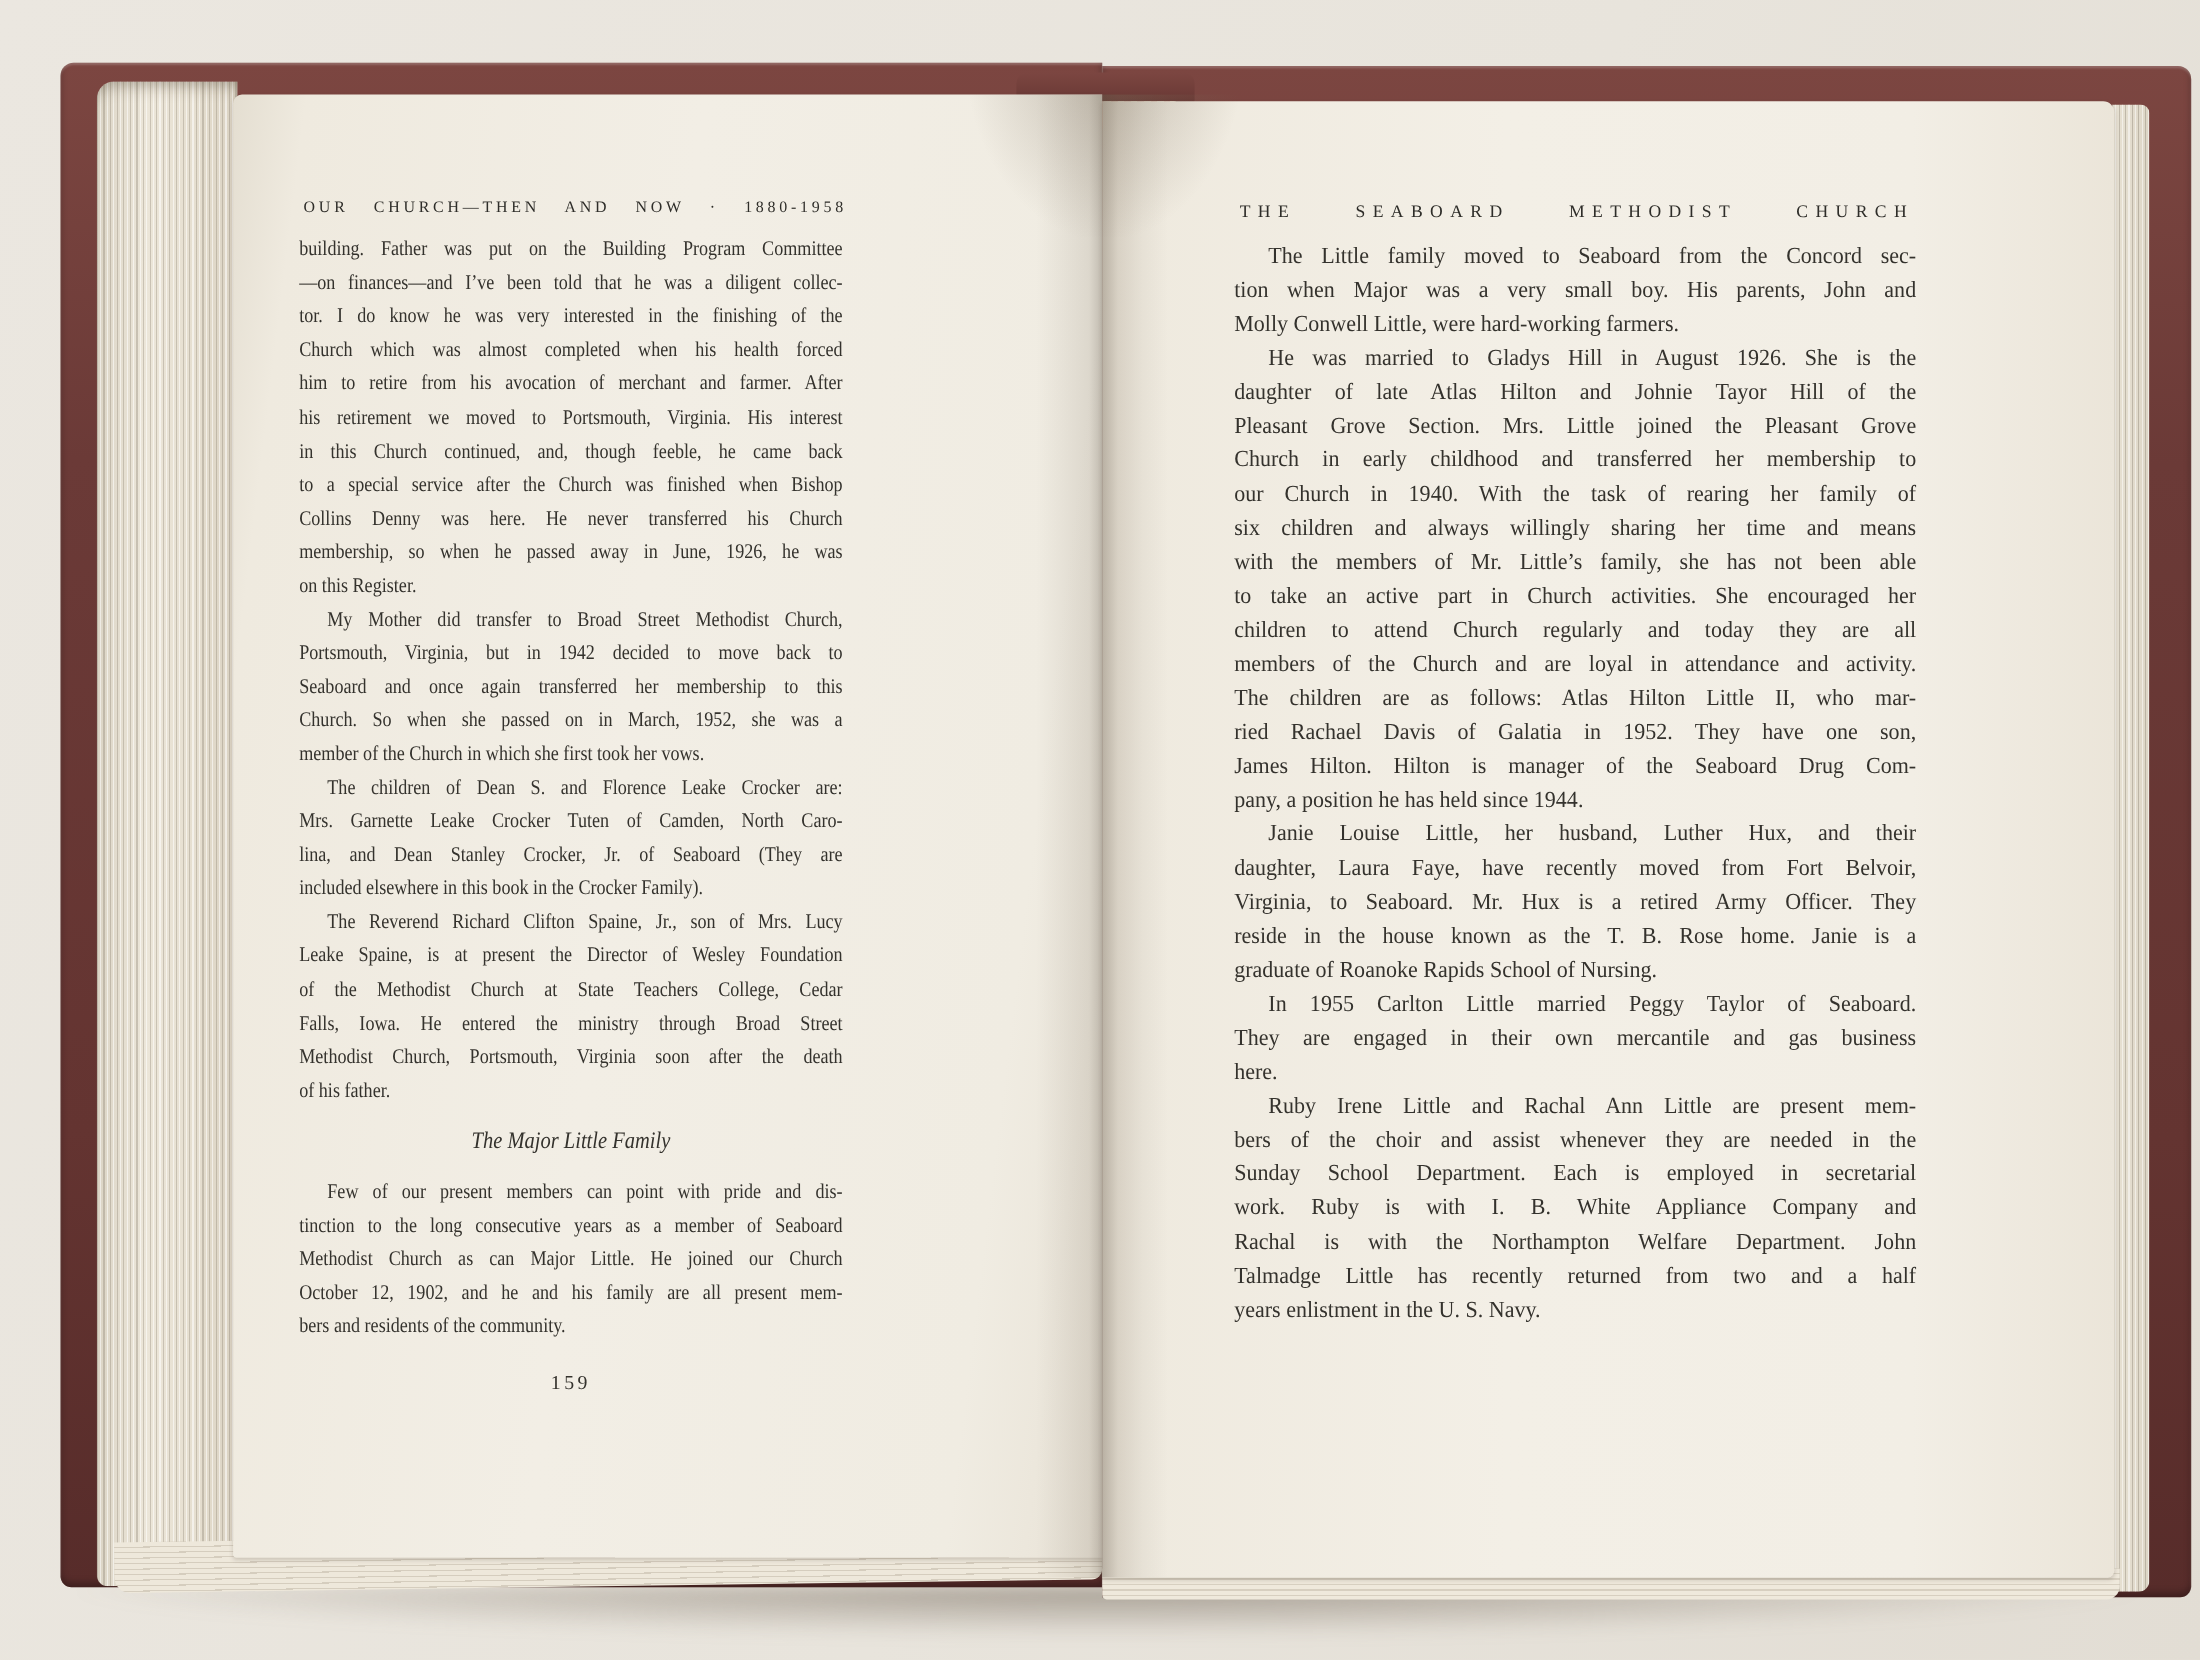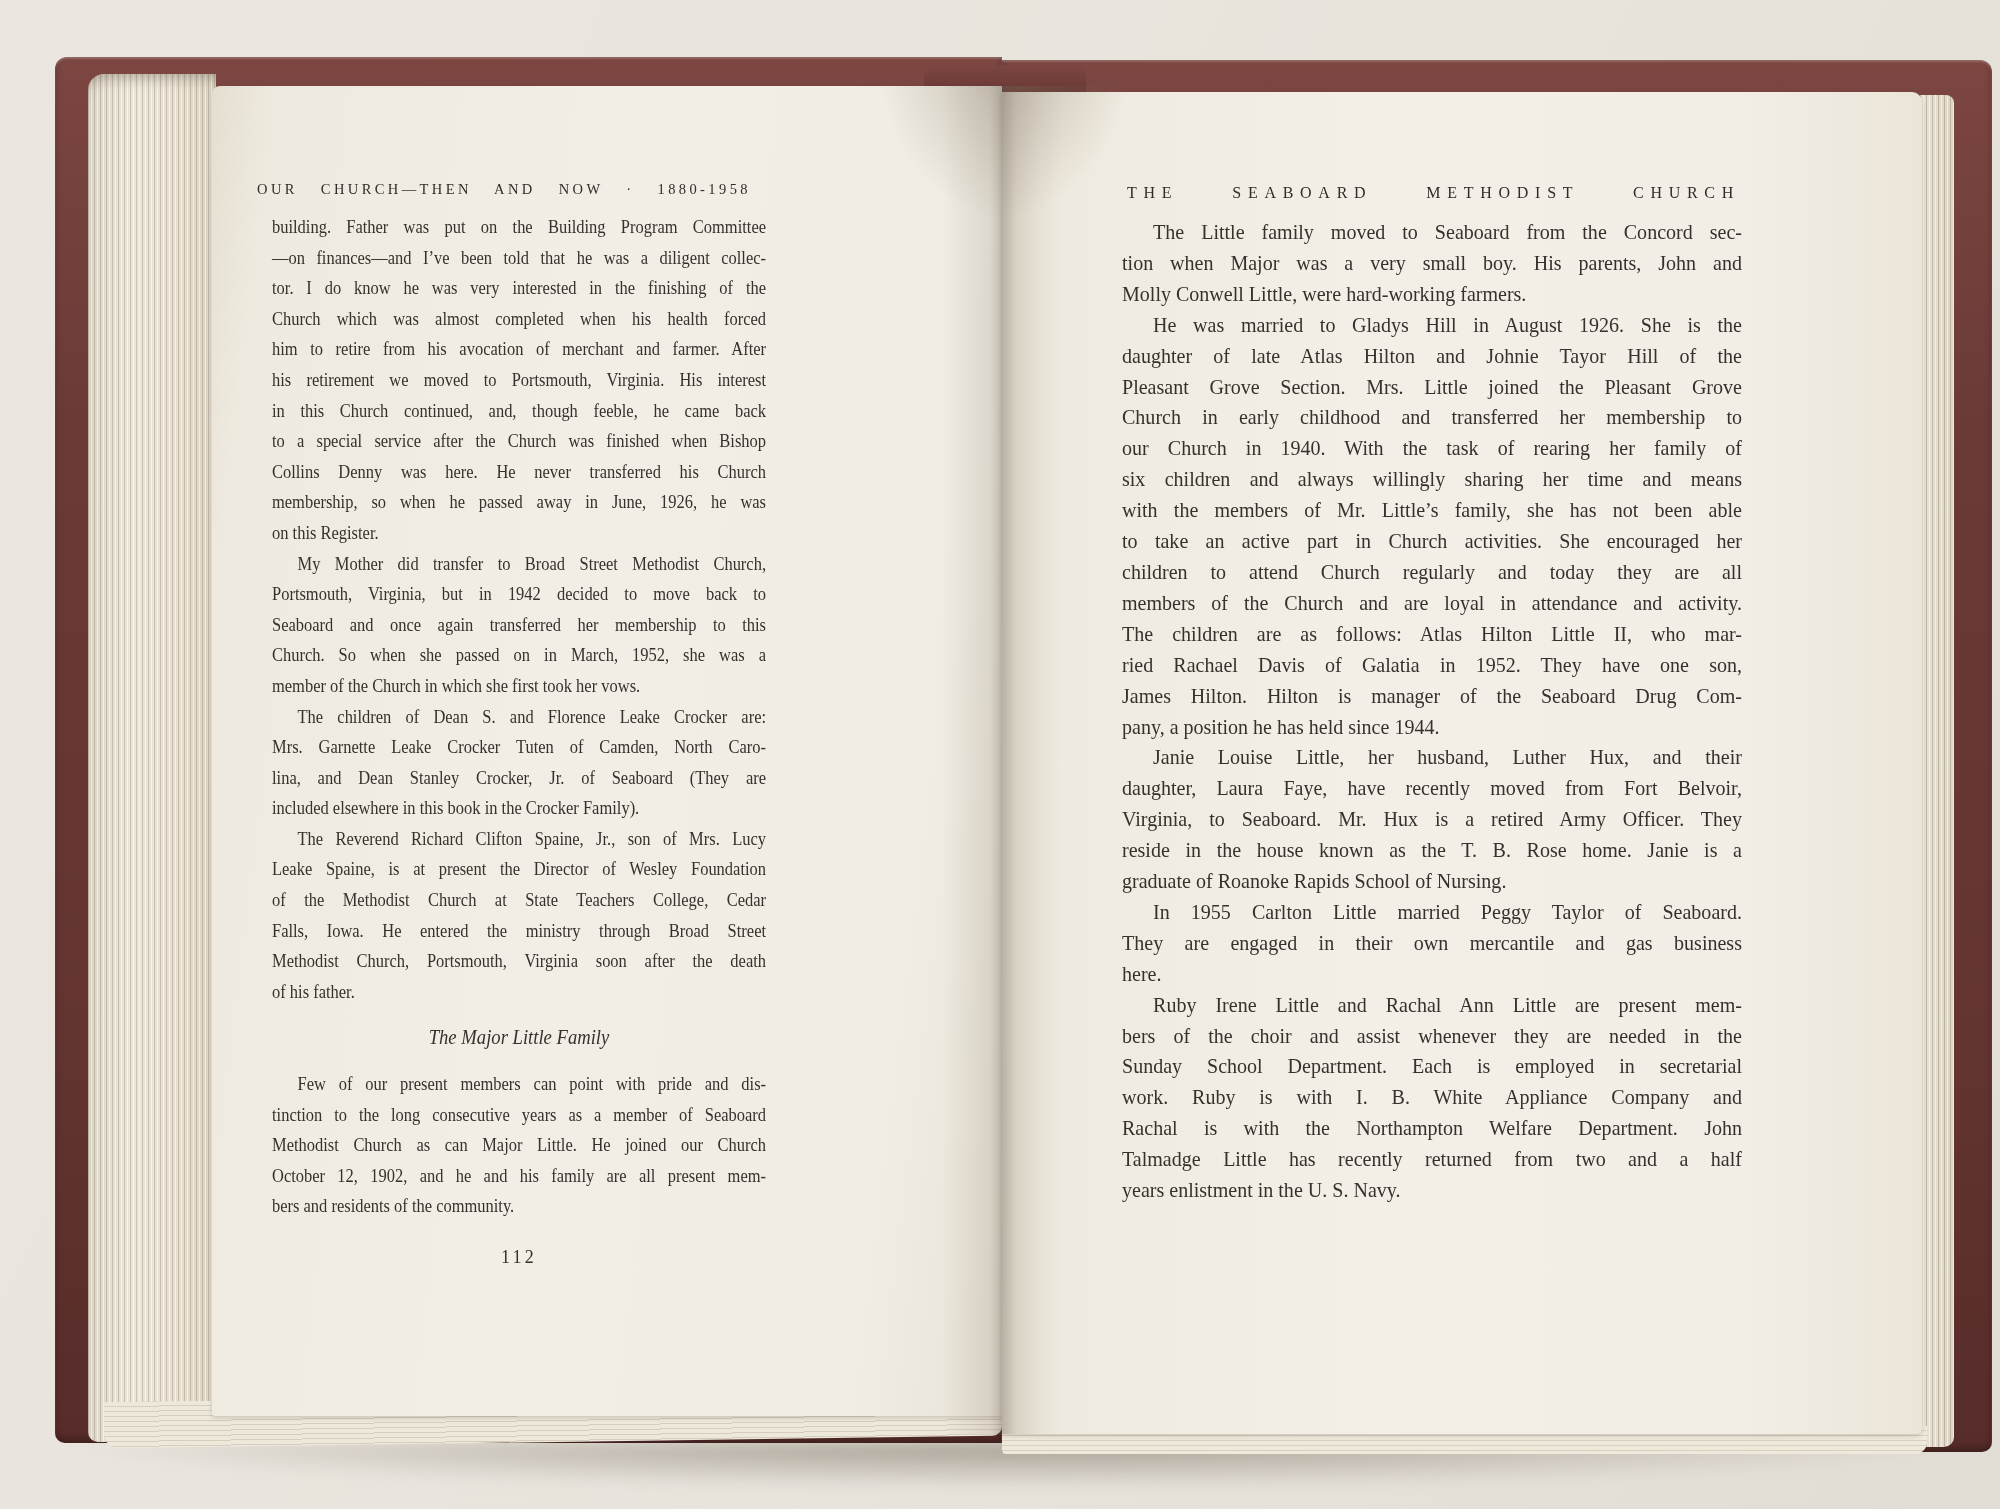--- a/index.html
+++ b/index.html
@@ -76,21 +76,21 @@
   #spine-curve-shade {
     left:878px; top:86px; width:252px; height:130px; pointer-events:none;
     background: radial-gradient(ellipse at 50% -35%, rgba(118,104,86,0.38), rgba(118,104,86,0) 72%);
   }
 
   
   .running-head {
     position:absolute; color:#2e2d29;
     text-align:justify; text-align-last:justify; white-space:normal;
   }
-  #head-left  { left:257px; top:181px; width:494px; font-size:14.5px; letter-spacing:0.235em; }
+  #head-left  { left:276px; top:181px; width:494px; font-size:14.5px; letter-spacing:0.235em; }
   #head-right { left:1127px; top:184px; width:613px; font-size:16px; letter-spacing:0.42em; }
 
   .page-body { position:absolute; color:#34322d; }
   #body-left  { left:272px; top:212px; width:570px; font-size:19px; line-height:30.6px;
                 transform:scaleX(0.8667); transform-origin:0 0; }
   #body-right { left:1122px; top:217px; width:650px; font-size:21px; line-height:30.9px;
                 transform:scaleX(0.9538); transform-origin:0 0; }
 
   .para { margin:0; }
   .line { text-align:justify; text-align-last:justify; }
@@ -209,15 +209,15 @@
         <div class="line">Ruby Irene Little and Rachal Ann Little are present mem-</div>
         <div class="line">bers of the choir and assist whenever they are needed in the</div>
         <div class="line">Sunday School Department. Each is employed in secretarial</div>
         <div class="line">work. Ruby is with I. B. White Appliance Company and</div>
         <div class="line">Rachal is with the Northampton Welfare Department. John</div>
         <div class="line">Talmadge Little has recently returned from two and a half</div>
         <div class="line para-end">years enlistment in the U. S. Navy.</div>
       </div>
     </div>
 
-  <div class="page-number" id="pn-left">112</div>
+  <div class="page-number" id="pn-left">159</div>
 
 </div>
 
 </body></html>

